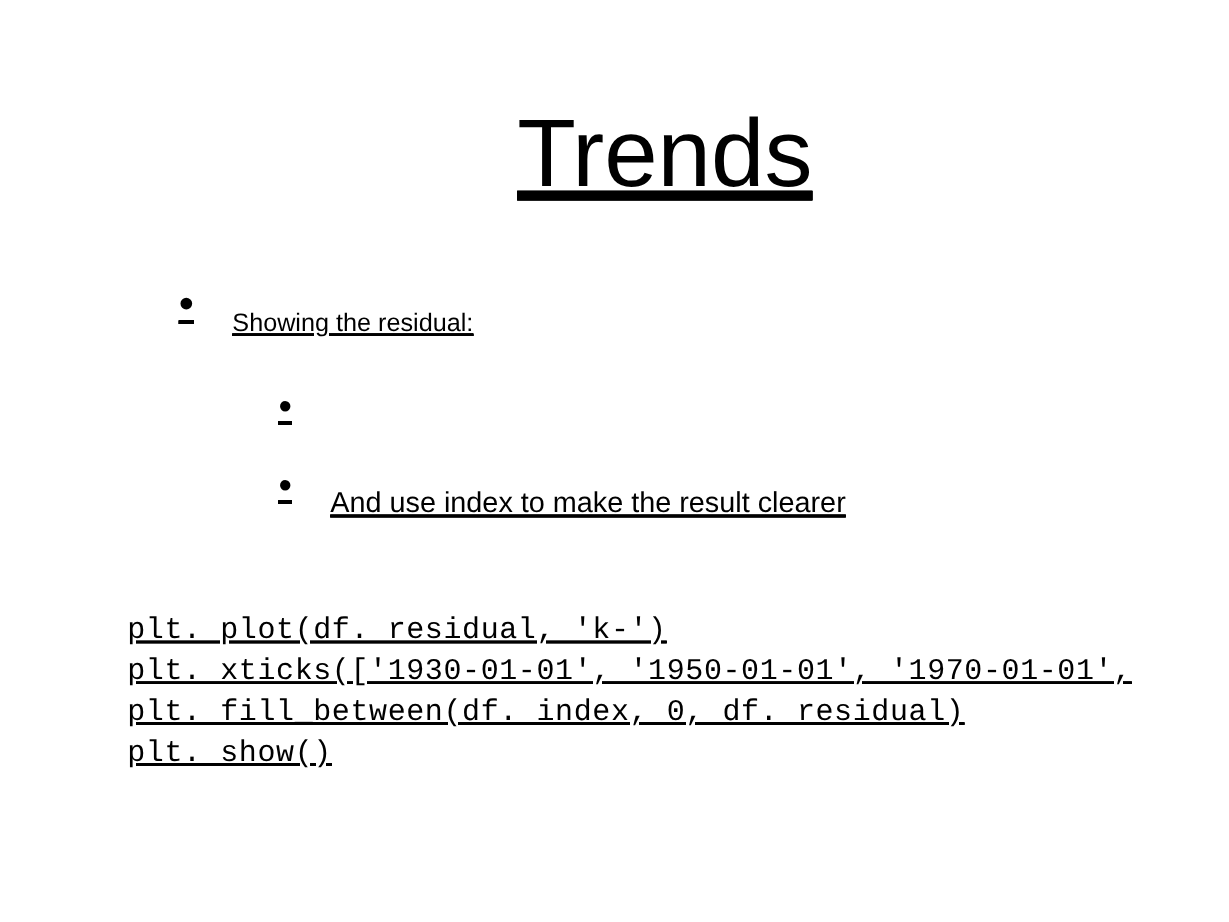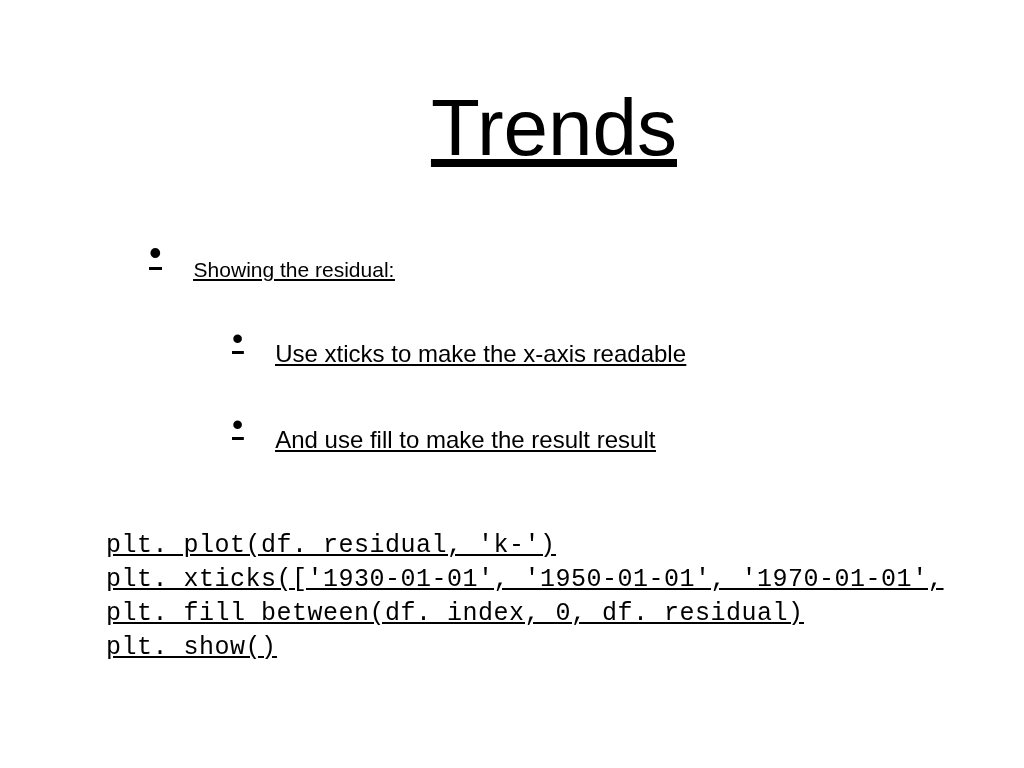--- a/index.html
+++ b/index.html
@@ -86,25 +86,24 @@
 
   <ul class="bullet-list">
     <li class="bullet-item-1">
       <span class="bullet">•</span>
       <span class="text">Showing the residual:</span>
     </li>
     <li>
       <ul class="sub-list">
         <li class="bullet-item-2">
           <span class="bullet">•</span>
-          <span class="text">Use xticks to make the x-axis readable</span>
         </li>
         <li class="bullet-item-2">
           <span class="bullet">•</span>
-          <span class="text">And use fill to make the result result</span>
+          <span class="text">And use index to make the result clearer</span>
         </li>
       </ul>
     </li>
   </ul>
 
   <div class="code-block"><span>plt. plot(df. residual, 'k-')</span>
 <span>plt. xticks(['1930-01-01', '1950-01-01', '1970-01-01',</span>
 <span>plt. fill_between(df. index, 0, df. residual)</span>
 <span>plt. show()</span></div>
 </div>

